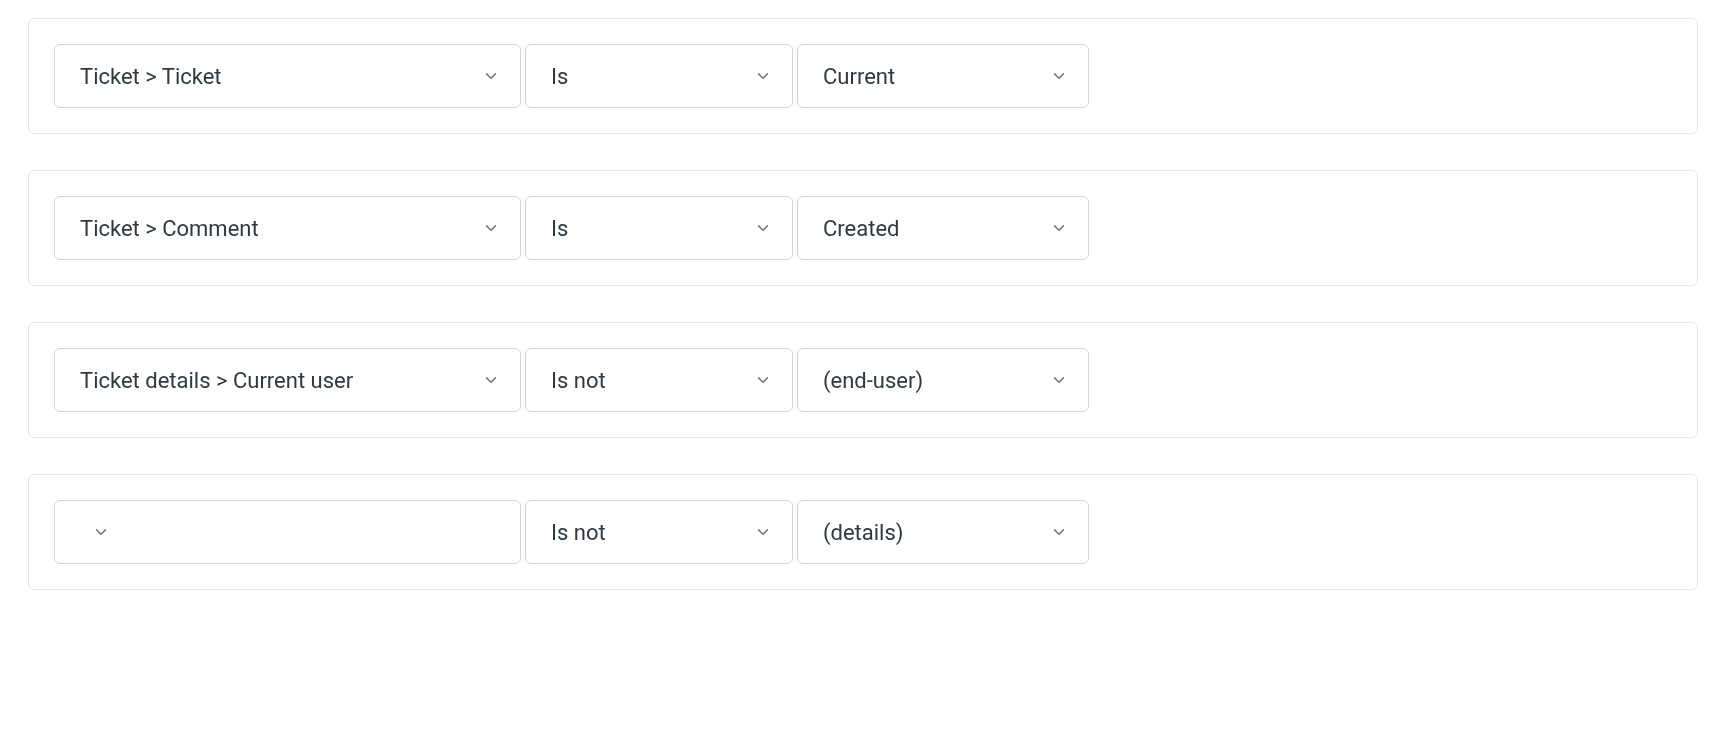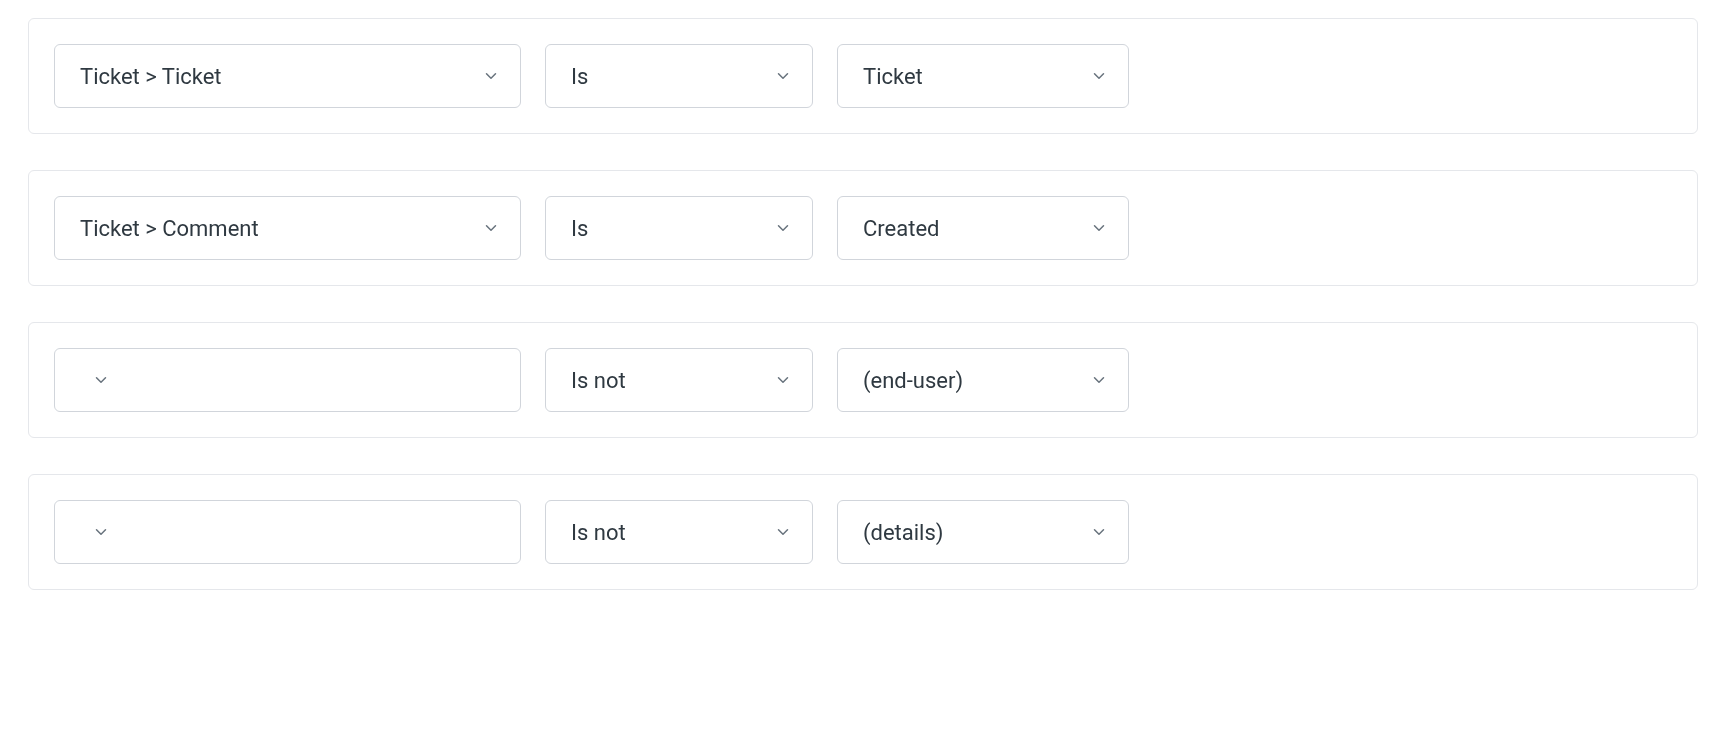--- a/index.html
+++ b/index.html
@@ -11,21 +11,21 @@
       font-family: -apple-system, BlinkMacSystemFont, "Segoe UI", Roboto, Helvetica, Arial, sans-serif;
       background: #ffffff;
       padding: 18px 28px;
     }
     .condition-row {
       border: 1px solid #e5e7eb;
       border-radius: 6px;
       padding: 25px;
       margin-bottom: 36px;
       display: flex;
-      gap: 24px;
+      gap: 4px;
       align-items: center;
     }
     .dropdown {
       position: relative;
       display: flex;
       align-items: center;
       justify-content: space-between;
       border: 1px solid #d1d5db;
       border-radius: 6px;
       background: #ffffff;
@@ -80,21 +80,21 @@
   </div>
   <div class="dropdown operator-select">
     <span class="dropdown-label">Is</span>
     <span class="chevron">
       <svg viewBox="0 0 24 24">
           <polyline points="6 9 12 15 18 9"></polyline>
         </svg>
     </span>
   </div>
   <div class="dropdown value-select">
-    <span class="dropdown-label">Ticket</span>
+    <span class="dropdown-label">Current</span>
     <span class="chevron">
       <svg viewBox="0 0 24 24">
           <polyline points="6 9 12 15 18 9"></polyline>
         </svg>
     </span>
   </div>
 </div>
 
 <div class="condition-row">
   <div class="dropdown field-select">
@@ -118,20 +118,21 @@
     <span class="chevron">
       <svg viewBox="0 0 24 24">
           <polyline points="6 9 12 15 18 9"></polyline>
         </svg>
     </span>
   </div>
 </div>
 
 <div class="condition-row">
   <div class="dropdown field-select">
+    <span class="dropdown-label">Ticket details &gt; Current user</span>
     <span class="chevron">
       <svg viewBox="0 0 24 24">
           <polyline points="6 9 12 15 18 9"></polyline>
         </svg>
     </span>
   </div>
   <div class="dropdown operator-select">
     <span class="dropdown-label">Is not</span>
     <span class="chevron">
       <svg viewBox="0 0 24 24">

